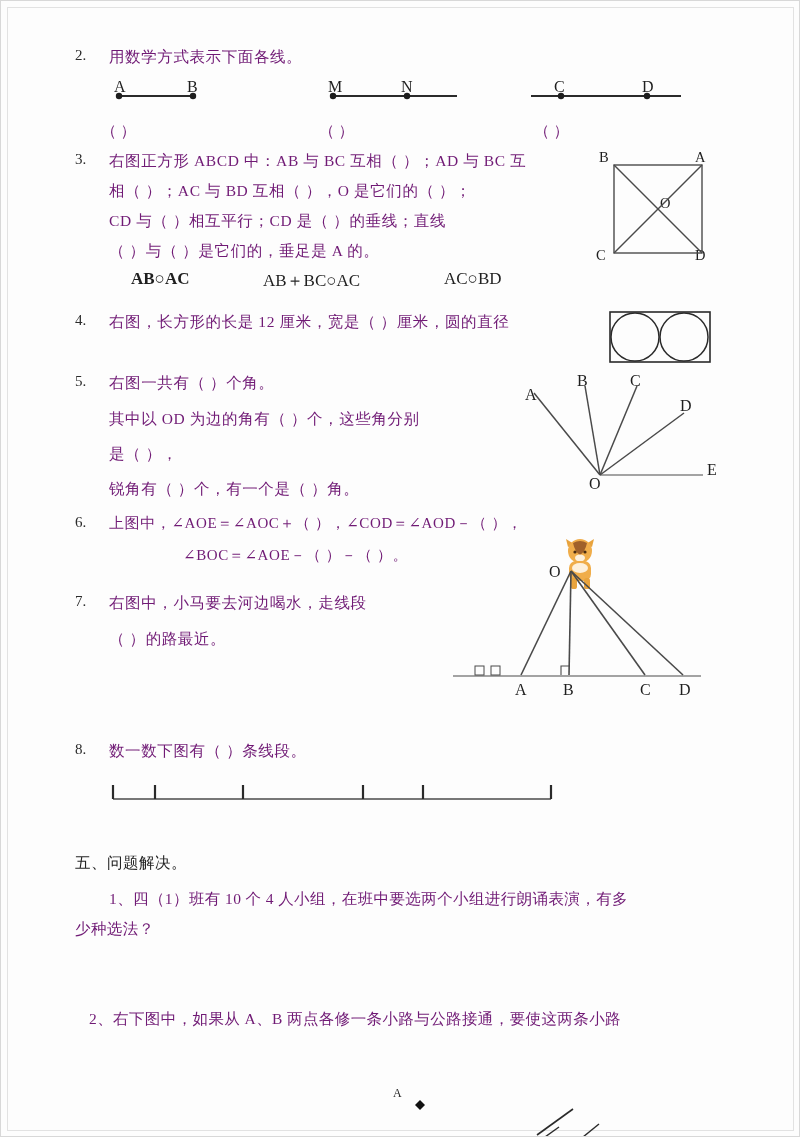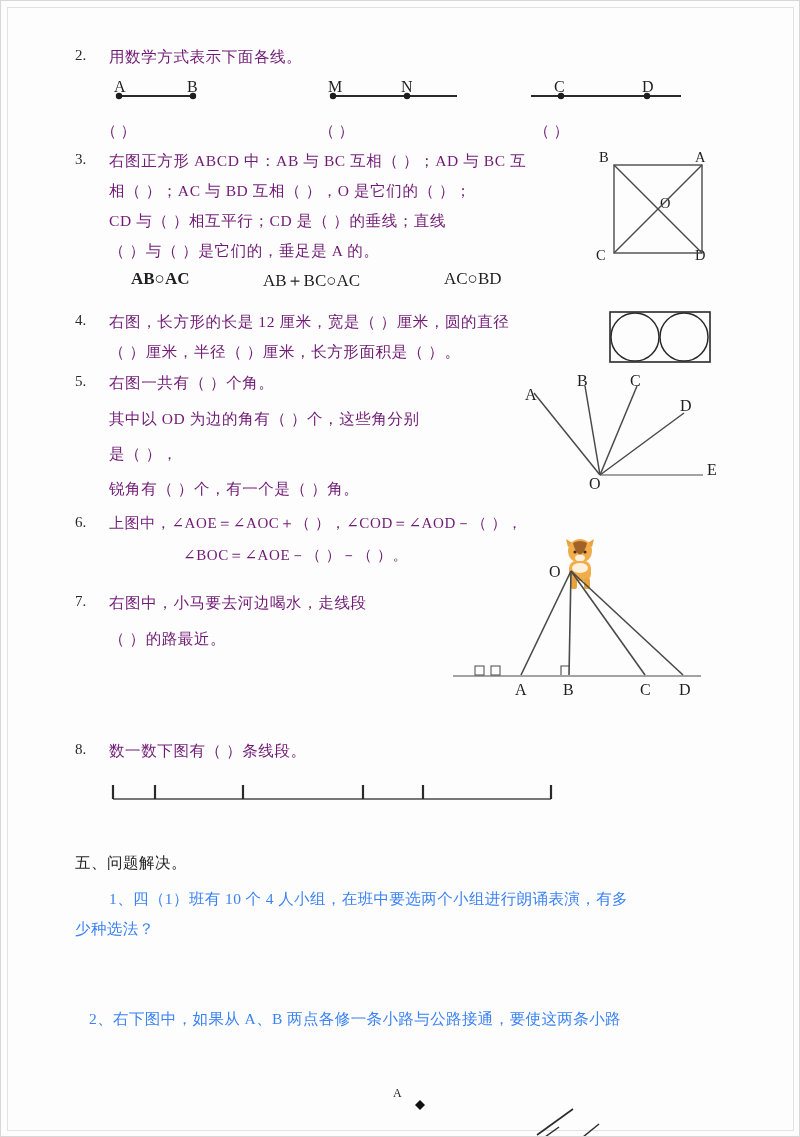--- a/index.html
+++ b/index.html
@@ -79,21 +79,21 @@
     position: absolute;
     font-size: 15.5px;
     letter-spacing: 0.5px;
     color: #232323;
     white-space: nowrap;
   }
   .para {
     position: absolute;
     font-size: 15.5px;
     letter-spacing: 0.4px;
-    color: #3b82f6;
+    color: #701a75;
     white-space: nowrap;
   }
 </style>
 </head>
 <body>
 
 <div id="page">
   <div class="inner-frame"></div>
 
 
@@ -144,21 +144,20 @@
   <div class="lbl" style="left:694px; top:246px;">D</div>
   <div class="lbl" style="left:659px; top:194px;">O</div>
   <svg style="left:612px; top:163px;" width="92" height="92">
     <rect x="1" y="1" width="88" height="88" class="stroke-mid" stroke-width="1.4"></rect>
     <line x1="1" y1="1" x2="89" y2="89" class="stroke-mid" stroke-width="1.4"></line>
     <line x1="89" y1="1" x2="1" y2="89" class="stroke-mid" stroke-width="1.4"></line>
   </svg>
 
   <div class="num" style="left:74px; top:311px;">4.</div>
   <div class="line-cn" style="left:108px; top:311px;">右图，长方形的长是 12 厘米，宽是（    ）厘米，圆的直径</div>
-  <div class="line-cn" style="left:108px; top:341px;">（    ）厘米，半径（    ）厘米，长方形面积是（        ）。</div>
 
   <svg style="left:608px; top:310px;" width="104" height="54">
     <rect x="1" y="1" width="100" height="50" class="stroke-dark" stroke-width="1.6"></rect>
     <circle cx="26" cy="26" r="24" class="stroke-dark" stroke-width="1.5"></circle>
     <circle cx="75" cy="26" r="24" class="stroke-dark" stroke-width="1.5"></circle>
   </svg>
 
   <div class="num" style="left:74px; top:372px;">5.</div>
   <div class="line-cn" style="left:108px; top:372px;">右图一共有（        ）个角。</div>
   <div class="line-cn" style="left:108px; top:408px;">其中以 OD 为边的角有（        ）个，这些角分别</div>

